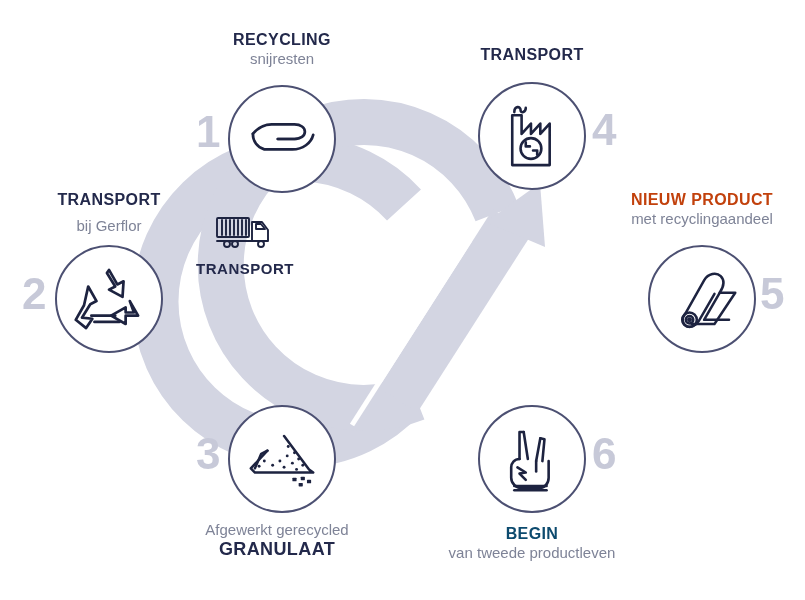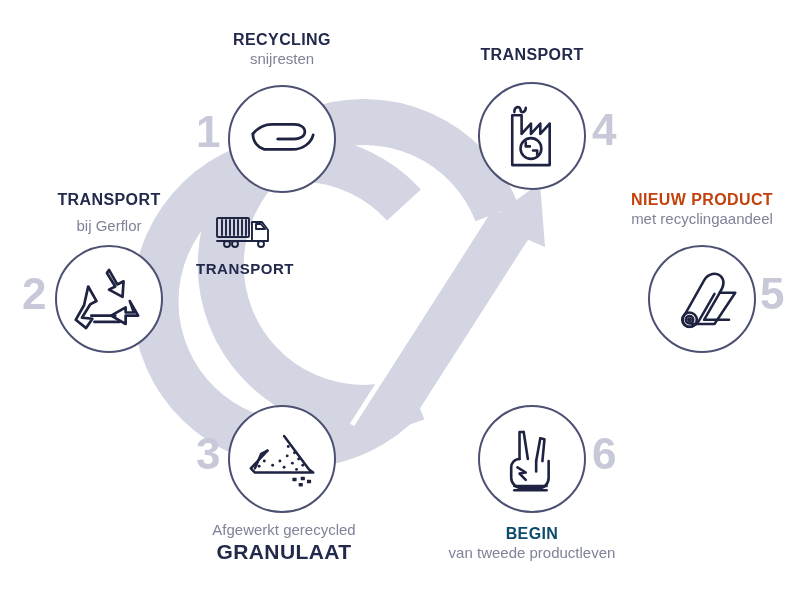--- a/index.html
+++ b/index.html
@@ -168,23 +168,23 @@
           <circle cx="52" cy="58" r="1.4"></circle>
             <circle cx="64" cy="60" r="1.4"></circle>
           <rect x="60" y="68" width="4" height="3.4" rx="0.6"></rect>
           <rect x="68" y="67" width="4" height="3.4" rx="0.6"></rect>
           <rect x="74" y="70" width="4" height="3.4" rx="0.6"></rect>
           <rect x="66" y="73" width="4" height="3.4" rx="0.6"></rect>
         </g>
       </svg>
     </div>
     <div class="node-number" style="left:196px; top:432px; font-size:44px; color:#c7c9d8;">3</div>
-    <div class="label" style="left:184px; top:521px; width:200px;">
+    <div class="label" style="left:177px; top:521px; width:200px;">
       <span class="t-sub" style="font-size:15px; color:#7e8397;">Afgewerkt gerecycled</span>
-      <span class="t-main" style="font-size:21px; color:#23294b;">GRANULAAT</span>
+      <span class="t-main" style="font-size:18px; color:#23294b;">GRANULAAT</span>
     </div>
   </div>
 
   <div class="node">
     <div class="node-circle" style="left:478px; top:82px; width:108px; height:108px; border:2.5px solid #4c5072;">
       <svg class="node-icon" viewBox="0 0 100 100">
         <g fill="none" stroke="#1d2340" stroke-width="2.5" stroke-linejoin="round" stroke-linecap="round">
           <path d="M31 78 L31 30 L40 30 L40 48 L49 38 L49 48 L58 38 L58 48 L67 38 L67 78 Z"></path>
           <path d="M33 27 C33 21 39 21 39 25 C39 29 44 27 44 23"></path>
           <circle cx="49" cy="62" r="10"></circle>

